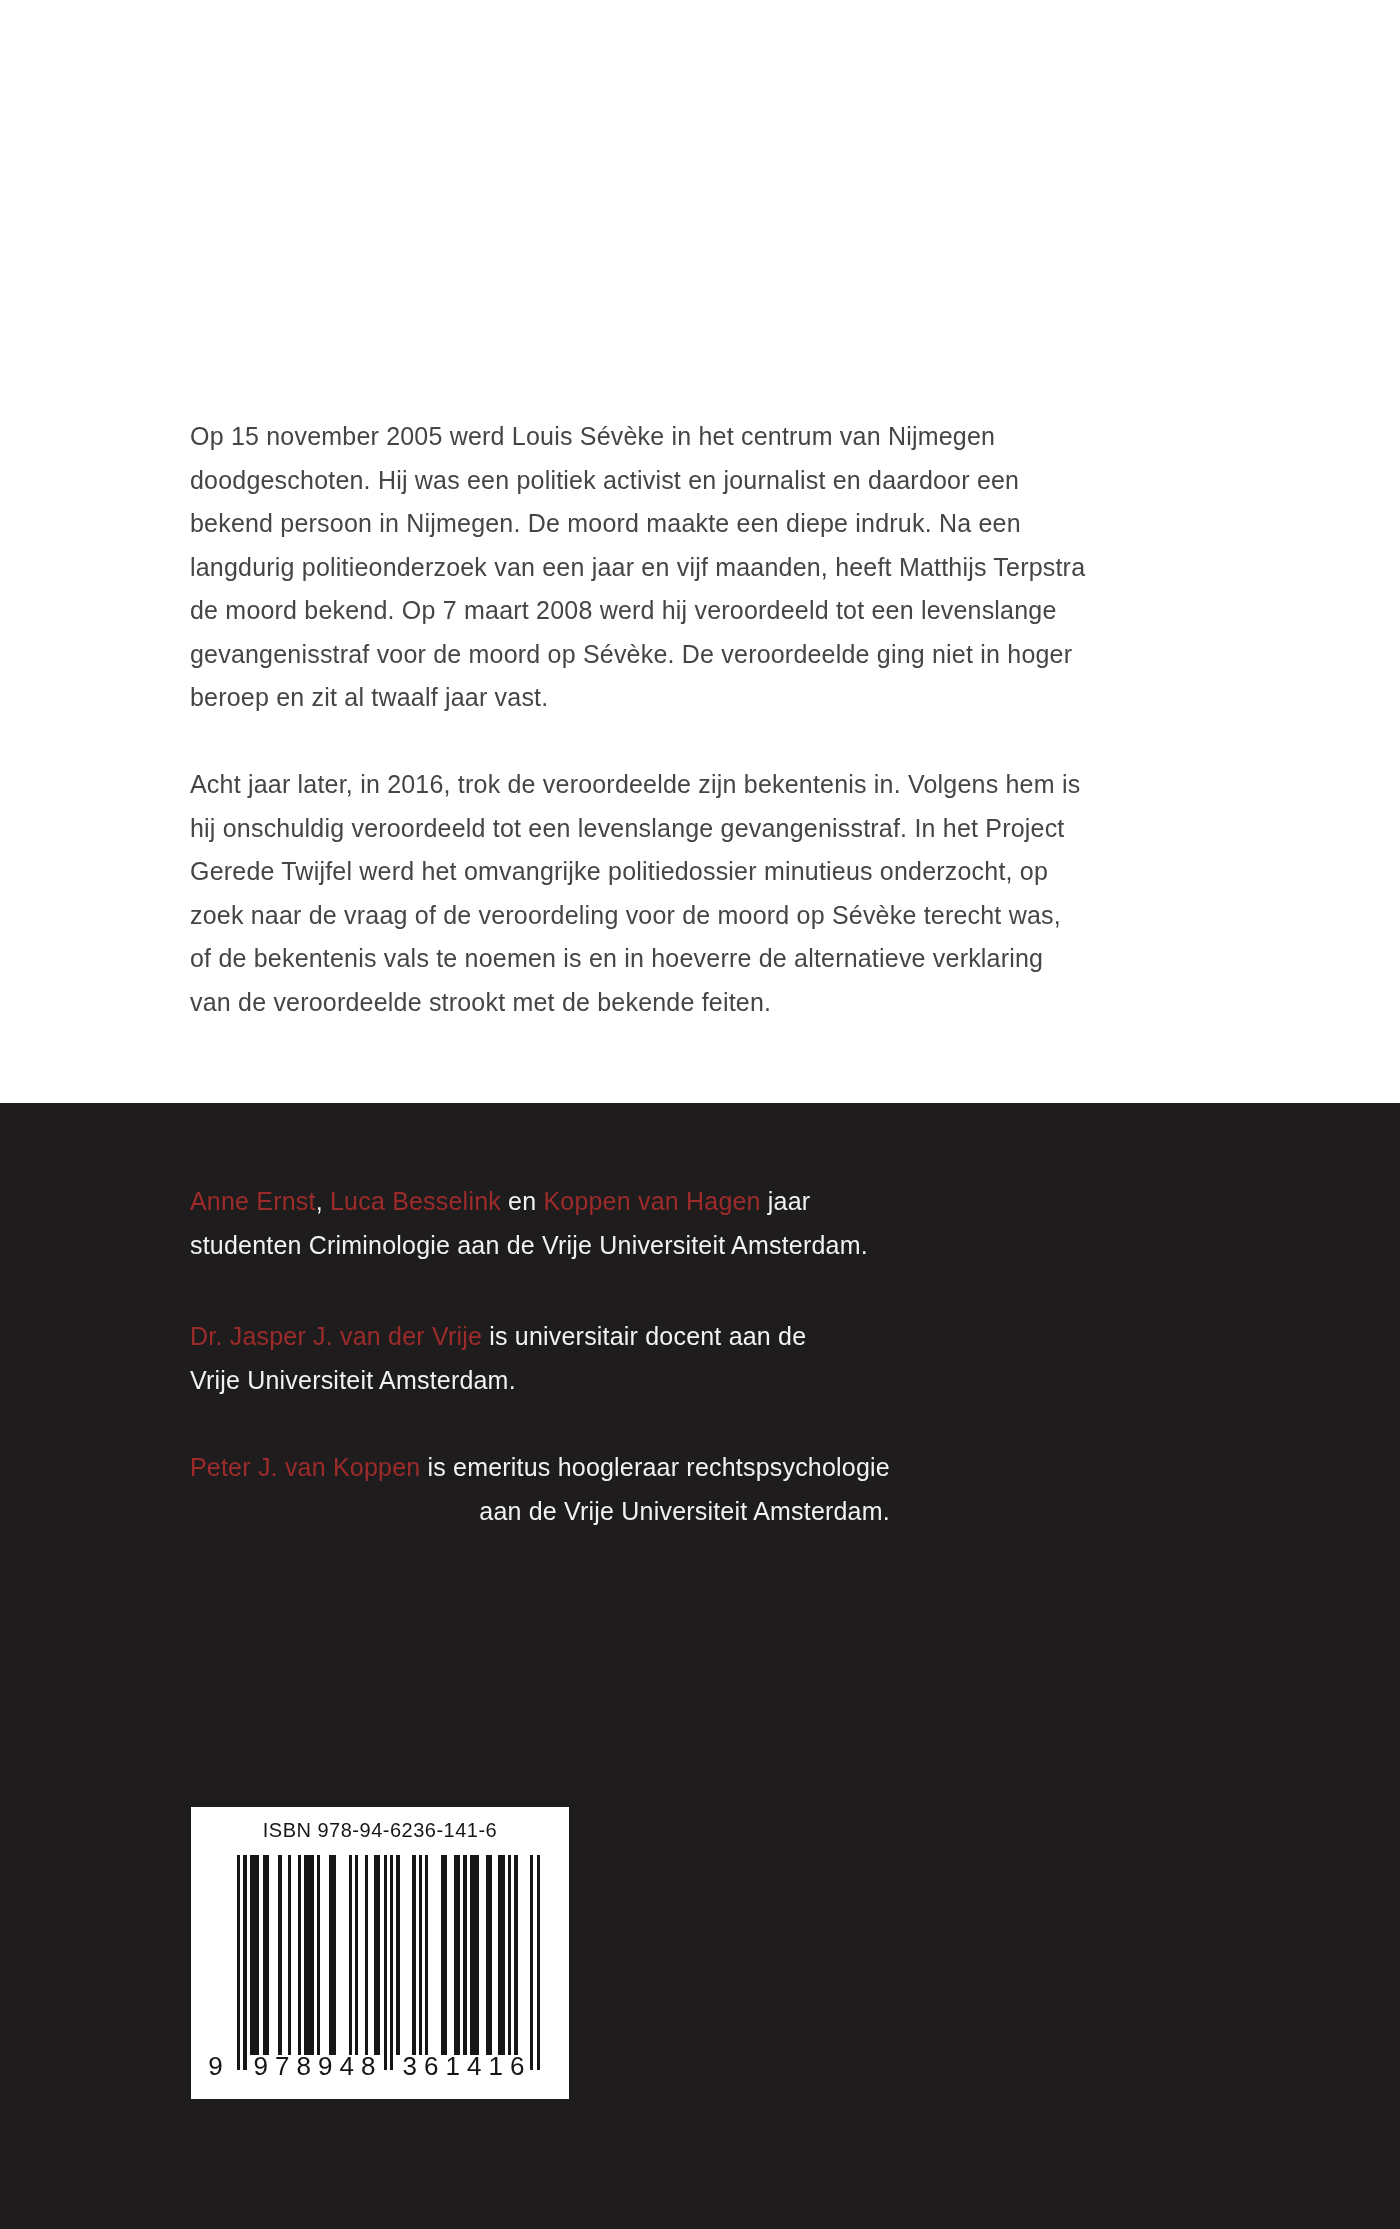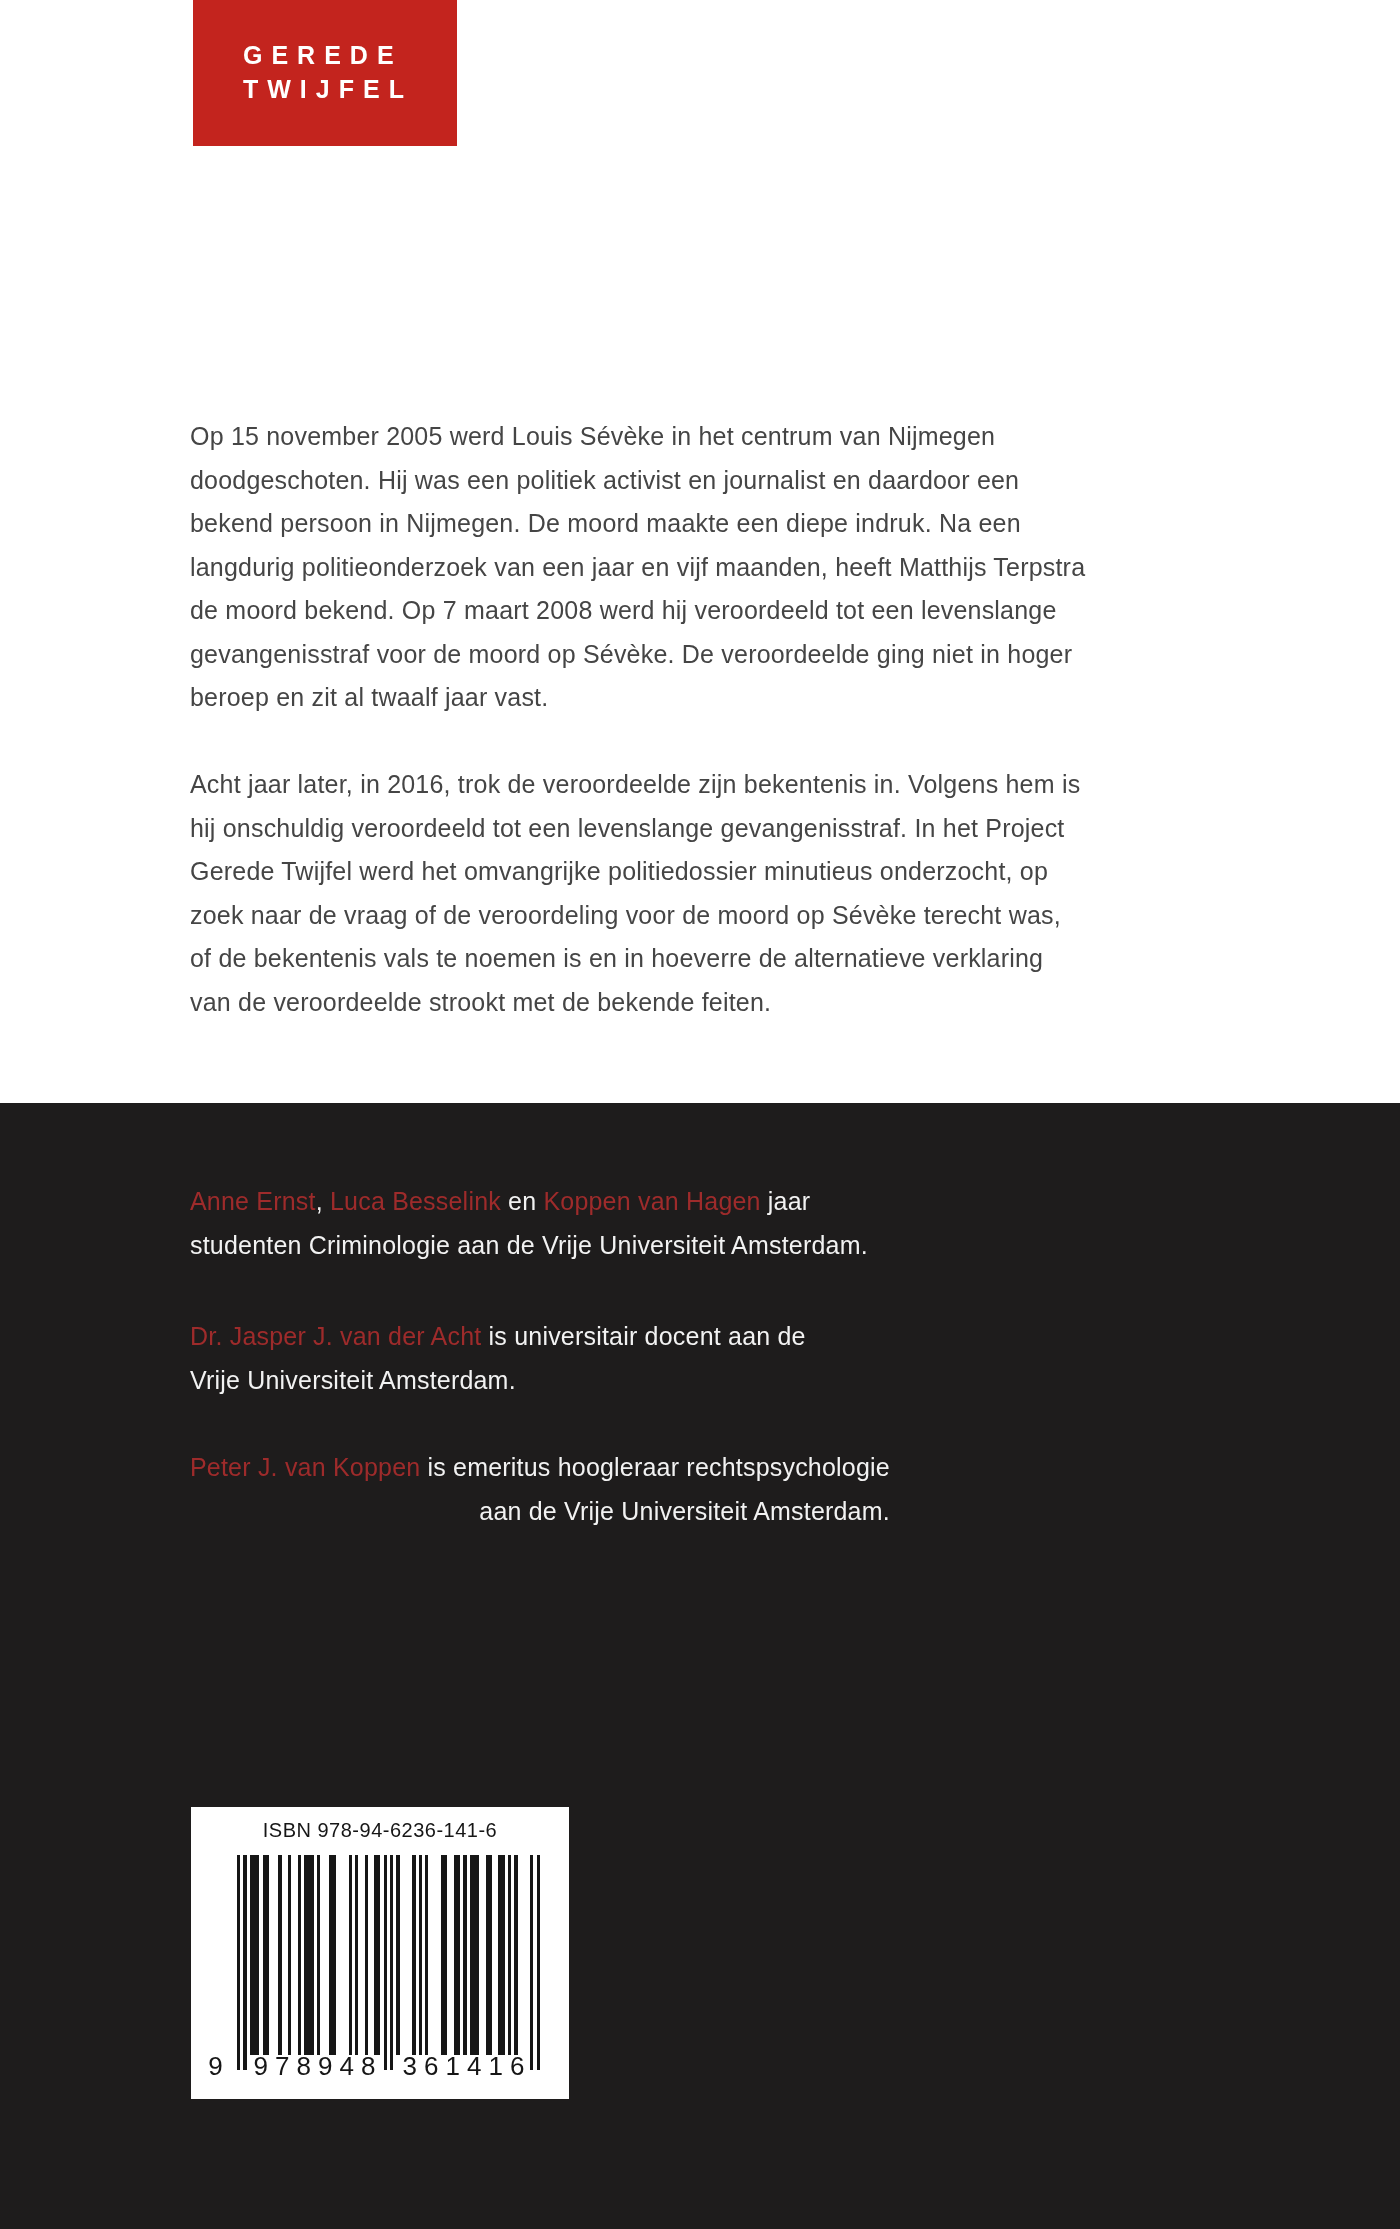--- a/index.html
+++ b/index.html
@@ -63,23 +63,20 @@
   .isbn-digits .dg{position:absolute;transform:translateX(-50%);letter-spacing:7px;white-space:pre;}
   .dg-lead{left:28px;}
   .dg-g1{left:127px;}
   .dg-g2{left:276px;}
 </style>
 </head>
 <body>
 
 <div class="cover">
 
-  <div class="logo-box">
-    <div class="logo-text"><span>GEREDE</span><br><span>TWIJFEL</span></div>
-  </div>
 
   <div class="body-text p1">Op 15 november 2005 werd Louis Sévèke in het centrum van Nijmegen
 doodgeschoten. Hij was een politiek activist en journalist en daardoor een
 bekend persoon in Nijmegen. De moord maakte een diepe indruk. Na een
 langdurig politieonderzoek van een jaar en vijf maanden, heeft Matthijs Terpstra
 de moord bekend. Op 7 maart 2008 werd hij veroordeeld tot een levenslange
 gevangenisstraf voor de moord op Sévèke. De veroordeelde ging niet in hoger
 beroep en zit al twaalf jaar vast.</div>
   <div class="body-text p2">Acht jaar later, in 2016, trok de veroordeelde zijn bekentenis in. Volgens hem is
 hij onschuldig veroordeeld tot een levenslange gevangenisstraf. In het Project
@@ -89,21 +86,21 @@
 van de veroordeelde strookt met de bekende feiten.</div>
 
   <div class="black-section"></div>
 
   <div class="author-block ab1">
     <div><span class="author-name">Anne Ernst</span><span>, </span><span class="author-name">Luca Besselink</span><span> en </span><span class="author-name">Koppen van Hagen</span><span> jaar</span></div>
     <div>studenten Criminologie aan de Vrije Universiteit Amsterdam.</div>
   </div>
 
   <div class="author-block ab2">
-    <div><span class="author-name">Dr. Jasper J. van der Acht</span><span> is universitair docent aan de</span></div>
+    <div><span class="author-name">Dr. Jasper J. van der Vrije</span><span> is universitair docent aan de</span></div>
     <div>Vrije Universiteit Amsterdam.</div>
   </div>
 
   <div class="author-block ab3">
     <div><span class="author-name">Peter J. van Koppen</span><span> is emeritus hoogleraar rechtspsychologie</span></div>
     <div>aan de Vrije Universiteit Amsterdam.</div>
   </div>
 
   <div class="isbn-box">
     <div class="isbn-label">ISBN 978-94-6236-141-6</div>

